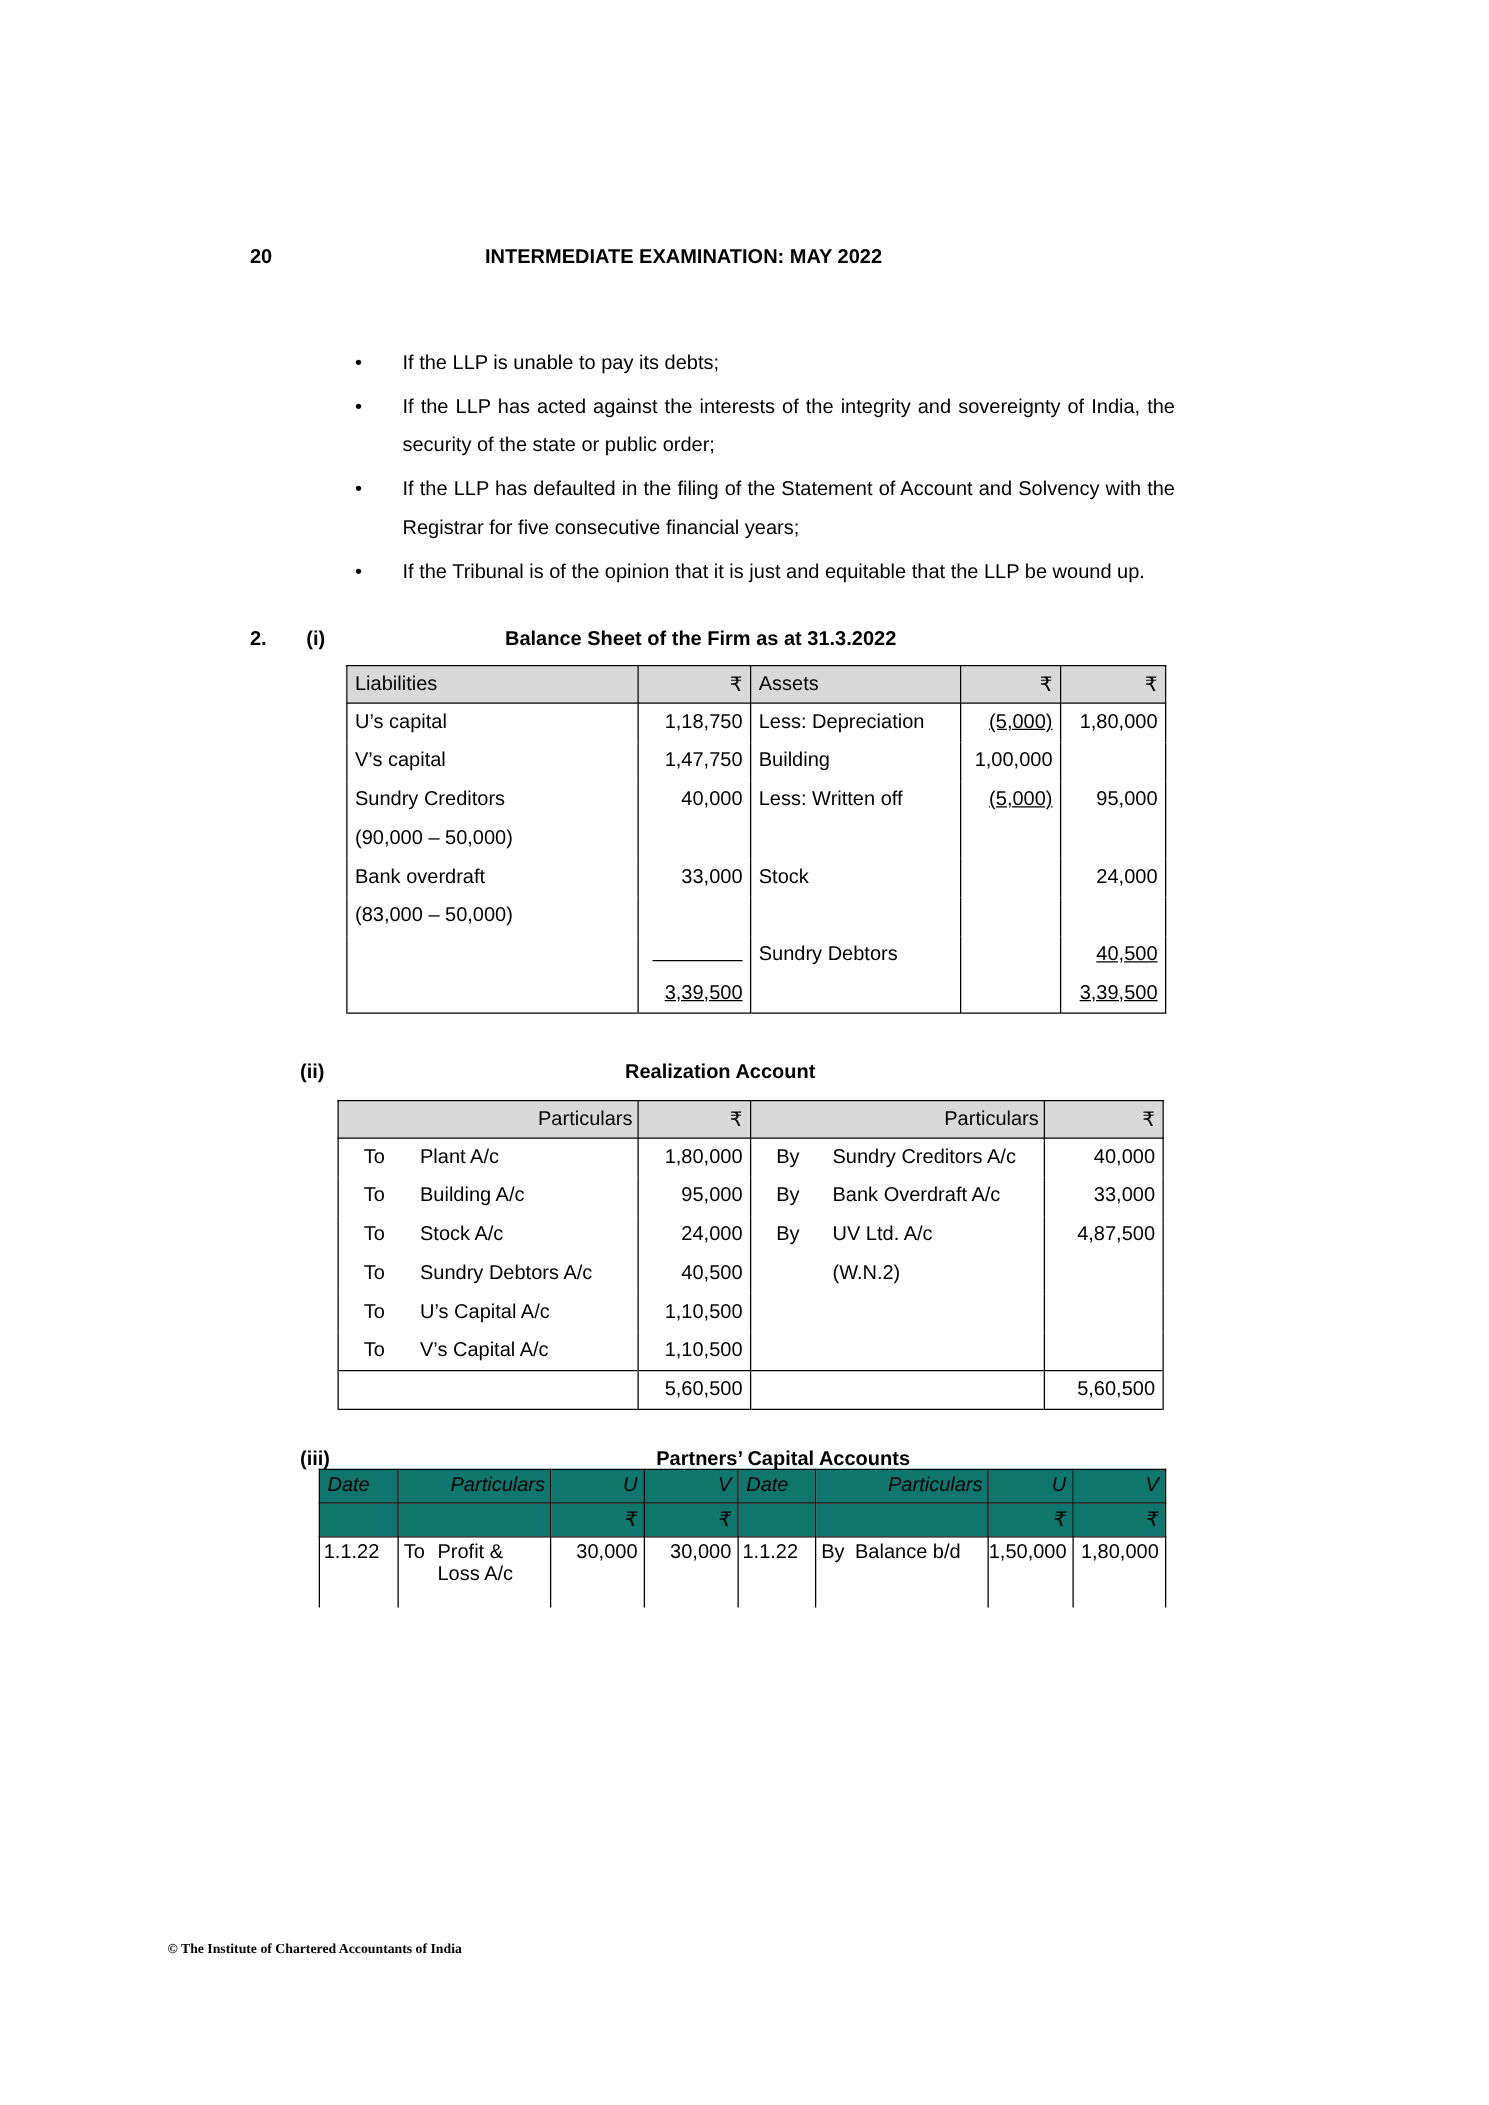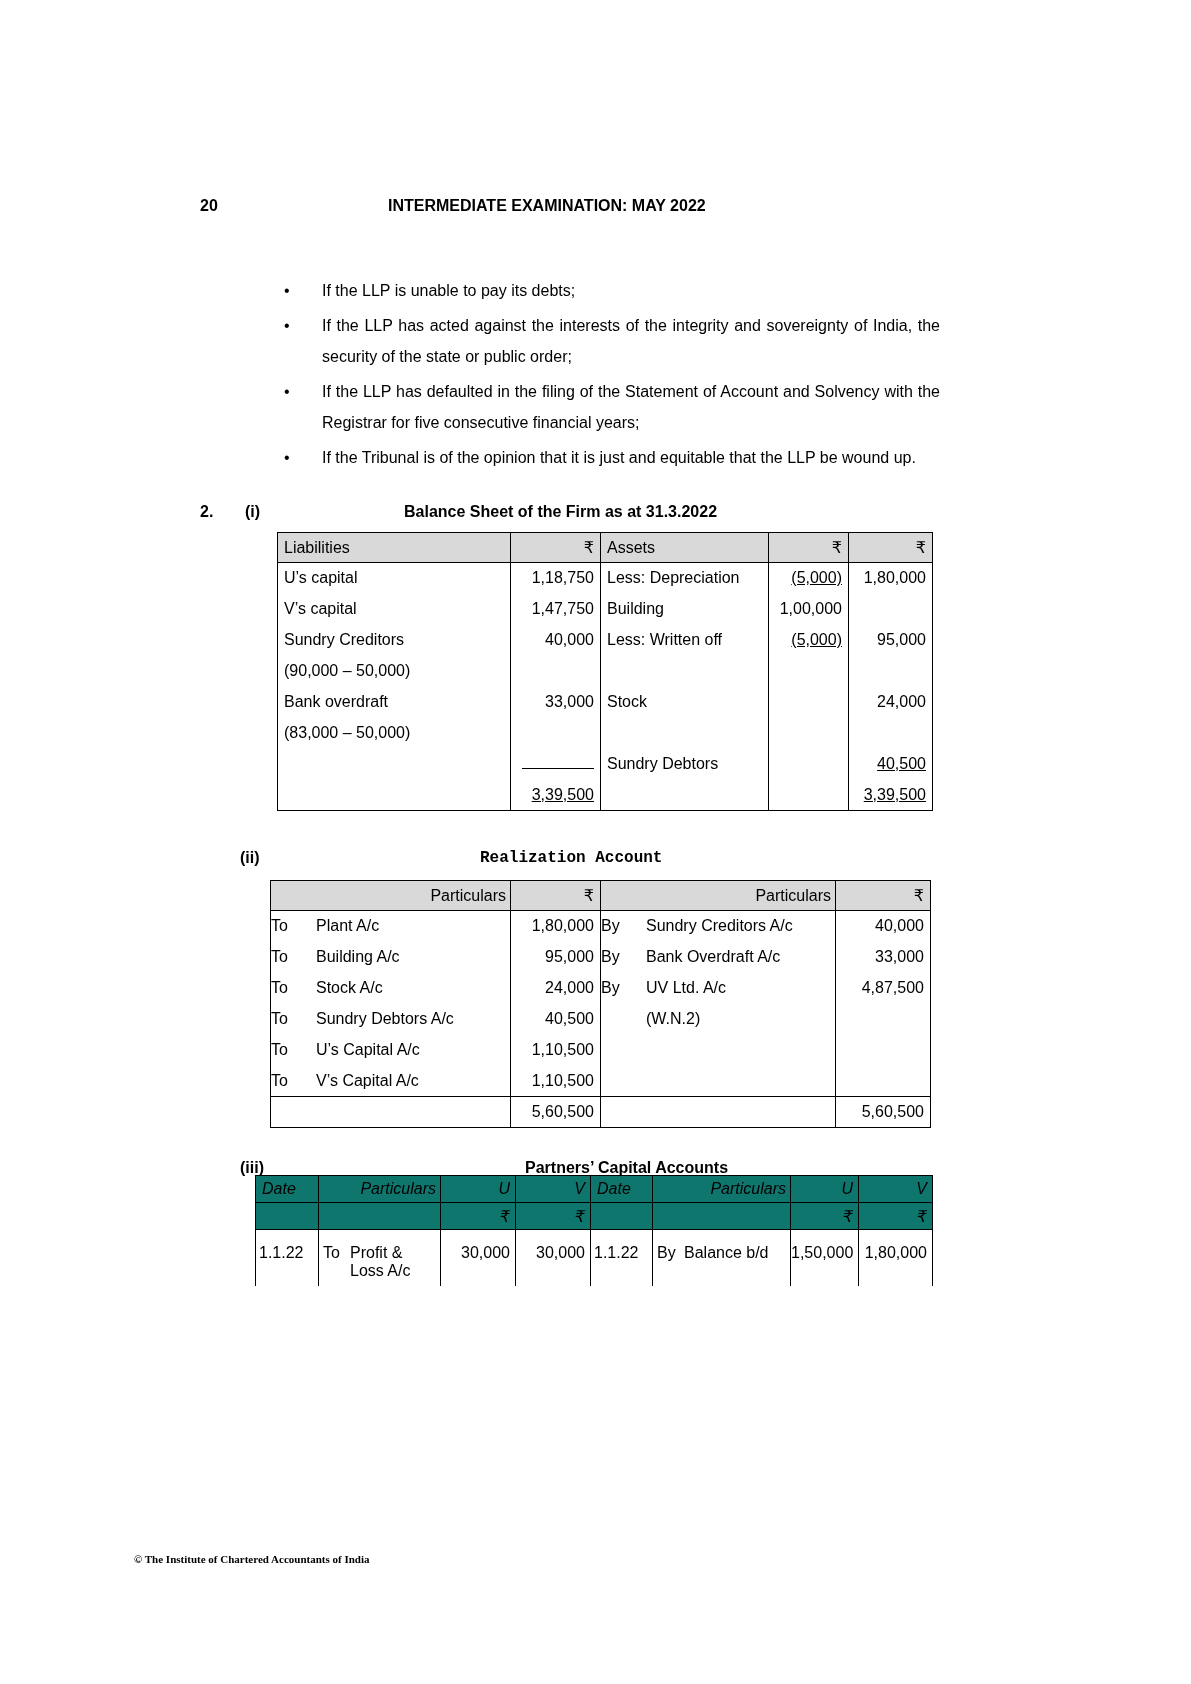--- a/index.html
+++ b/index.html
@@ -21,21 +21,21 @@
   .marker { position:absolute; left:-38px; top:0; }
 
   
   .sec-heading { position:absolute; left:0; width:100%; height:24px; font-weight:700; }
   #sec2 { top:503px; }
   .sec-num { position:absolute; left:200px; }
   .part-label { position:absolute; left:245px; }
   #sec2 .sec-title { position:absolute; left:404px;text-align:center; }
   #sec-ii { top:849px; }
   #sec-ii .part-label { left:240px; }
-  #sec-ii .sec-title { position:absolute; left:480px;font-family:Liberation Mono, monospace; }
+  #sec-ii .sec-title { position:absolute; left:500px; }
   #sec-iii { top:1147px;margin-top:12px; }
   #sec-iii .part-label { left:240px; }
   #sec-iii .sec-title { position:absolute; left:525px; }
 
   
   table { border-collapse:collapse; table-layout:fixed; }
   .tbl td, .tbl th { border-left:1px solid #000; border-right:1px solid #000; overflow:hidden; white-space:nowrap; }
   .thead th { background:#d9d9d9; border-top:1px solid #000; border-bottom:1px solid #000; font-weight:400; height:30px; }
   .l { text-align:left; padding:0 6px;margin-left:48px; }
   .r { text-align:right; padding:0 6px; }
@@ -43,28 +43,28 @@
   .u { text-decoration:underline; }
 
   
   #bs-table { position:absolute; top:532px; left:277px; width:655px; border:1px solid #000; }
   #bs-table td { height:31px; vertical-align:middle; }
   .rule { display:inline-block; width:72px; height:14px; border-bottom:1px solid #000; }
 
   
   #ra-table { position:absolute; top:880px; left:270px; width:660px; border:1px solid #000; }
   #ra-table td { height:31px; vertical-align:middle; }
-  .ra-acct { padding-left:0; }
+  .ra-acct { padding-left:20px; }
   .ra-pfx { display:inline-block; width:45px; }
   .ra-totals td { border-top:1px solid #000; }
 
   
   #pca-table { position:absolute; top:1175px; left:255px; width:677px; border:1px solid #000; border-bottom:none; }
   #pca-table th { font-style:italic; font-weight:400; background:#0f766e; border:1px solid #000; height:27px; }
-  #pca-table td { vertical-align:top; height:56px; padding-top:14px; }
+  #pca-table td { vertical-align:top; height:56px; padding-top:3px; }
   .pca-date { padding-left:3px; text-align:left; }
   .pca-amt { text-align:right; padding-right:5px; }
   .flexline { display:flex; padding-left:4px; }
   .pca-pfx { flex:0 0 27px; }
   .pca-nm { flex:1; white-space:normal; }
 
   
   .footer {
     position:absolute; top:1553px; left:134px; font-weight:700; font-size:11px;
     font-family:"Liberation Serif","DejaVu Serif",serif;

